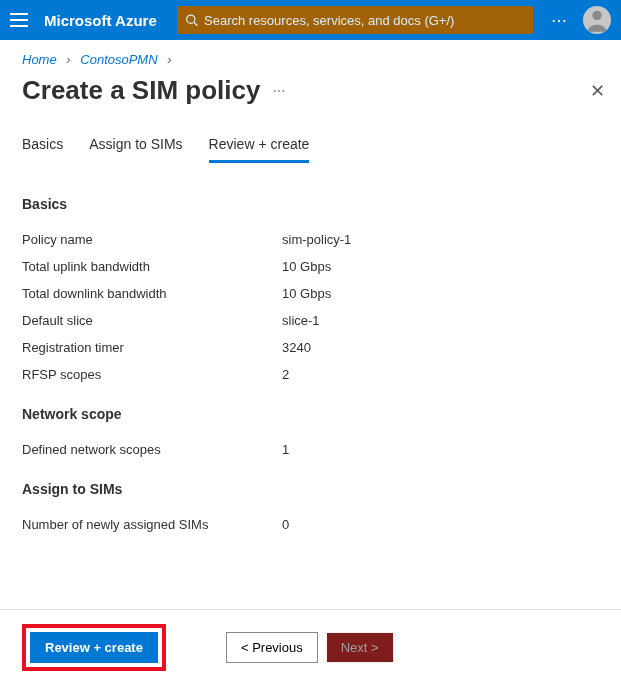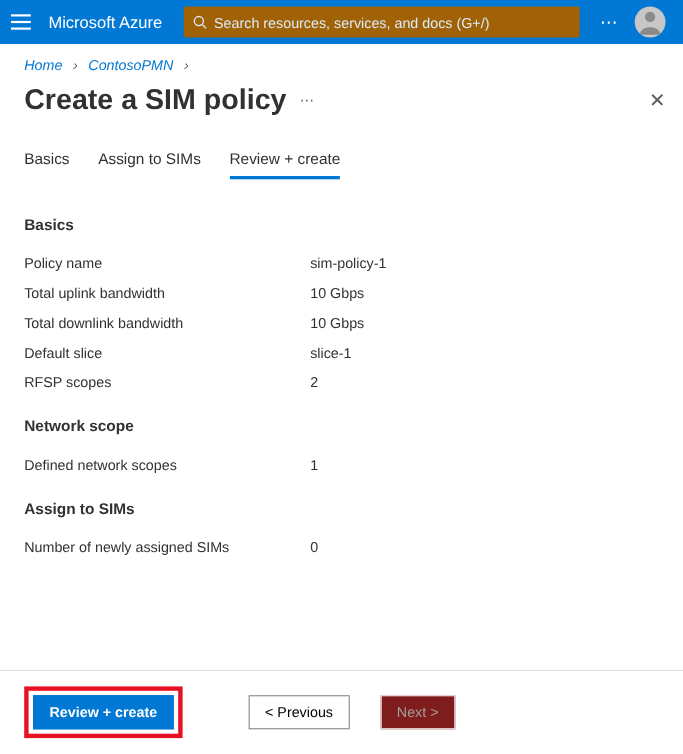--- a/index.html
+++ b/index.html
@@ -21,21 +21,21 @@
     padding: 0 10px;
     color: #fff;
   }
   .hamburger {
     width: 20px; height: 20px;
     display: flex; flex-direction: column; justify-content: center; gap:4px;
     cursor: pointer;
     margin-right: 14px;
   }
   .hamburger span { display:block; height:2px; background:#fff; width:18px; }
-  .brand { font-weight:400; font-size:15px; margin-right: 20px; white-space:nowrap; }
+  .brand { font-weight:700; font-size:15px; margin-right: 20px; white-space:nowrap; }
   .searchbox {
     flex: 1;
     background: #a16207;
     border-radius: 2px;
     height: 28px;
     display:flex; align-items:center;
     padding: 0 8px;
     color: #d9ecf9;
     max-width: 360px;
   }
@@ -134,21 +134,21 @@
     background:#7f1d1d;
     border-color:#f3f2f1;
     color:#a19f9d;
     cursor:default;
   }
   .highlight-box {
     border:4px solid #e81123;
     padding:4px;
     display:inline-block;
   }
-  .footer-right { display:flex; gap:28px; }
+  .footer-right { display:flex; gap:8px; }
 </style>
 </head>
 <body>
 
 <div class="topbar">
   <div class="hamburger">
     <span></span>
       <span></span>
       <span></span>
   </div>
@@ -204,20 +204,24 @@
   </div>
   <div class="kv-row">
     <div class="kv-label">Total downlink bandwidth</div>
     <div class="kv-value">10 Gbps</div>
   </div>
   <div class="kv-row">
     <div class="kv-label">Default slice</div>
     <div class="kv-value">slice-1</div>
   </div>
   <div class="kv-row">
+    <div class="kv-label">Registration timer</div>
+    <div class="kv-value">3240</div>
+  </div>
+  <div class="kv-row">
     <div class="kv-label">RFSP scopes</div>
     <div class="kv-value">2</div>
   </div>
 
   <div class="section-title" style="margin-top:18px;">Network scope</div>
   <div class="kv-row">
     <div class="kv-label">Defined network scopes</div>
     <div class="kv-value">1</div>
   </div>
 

